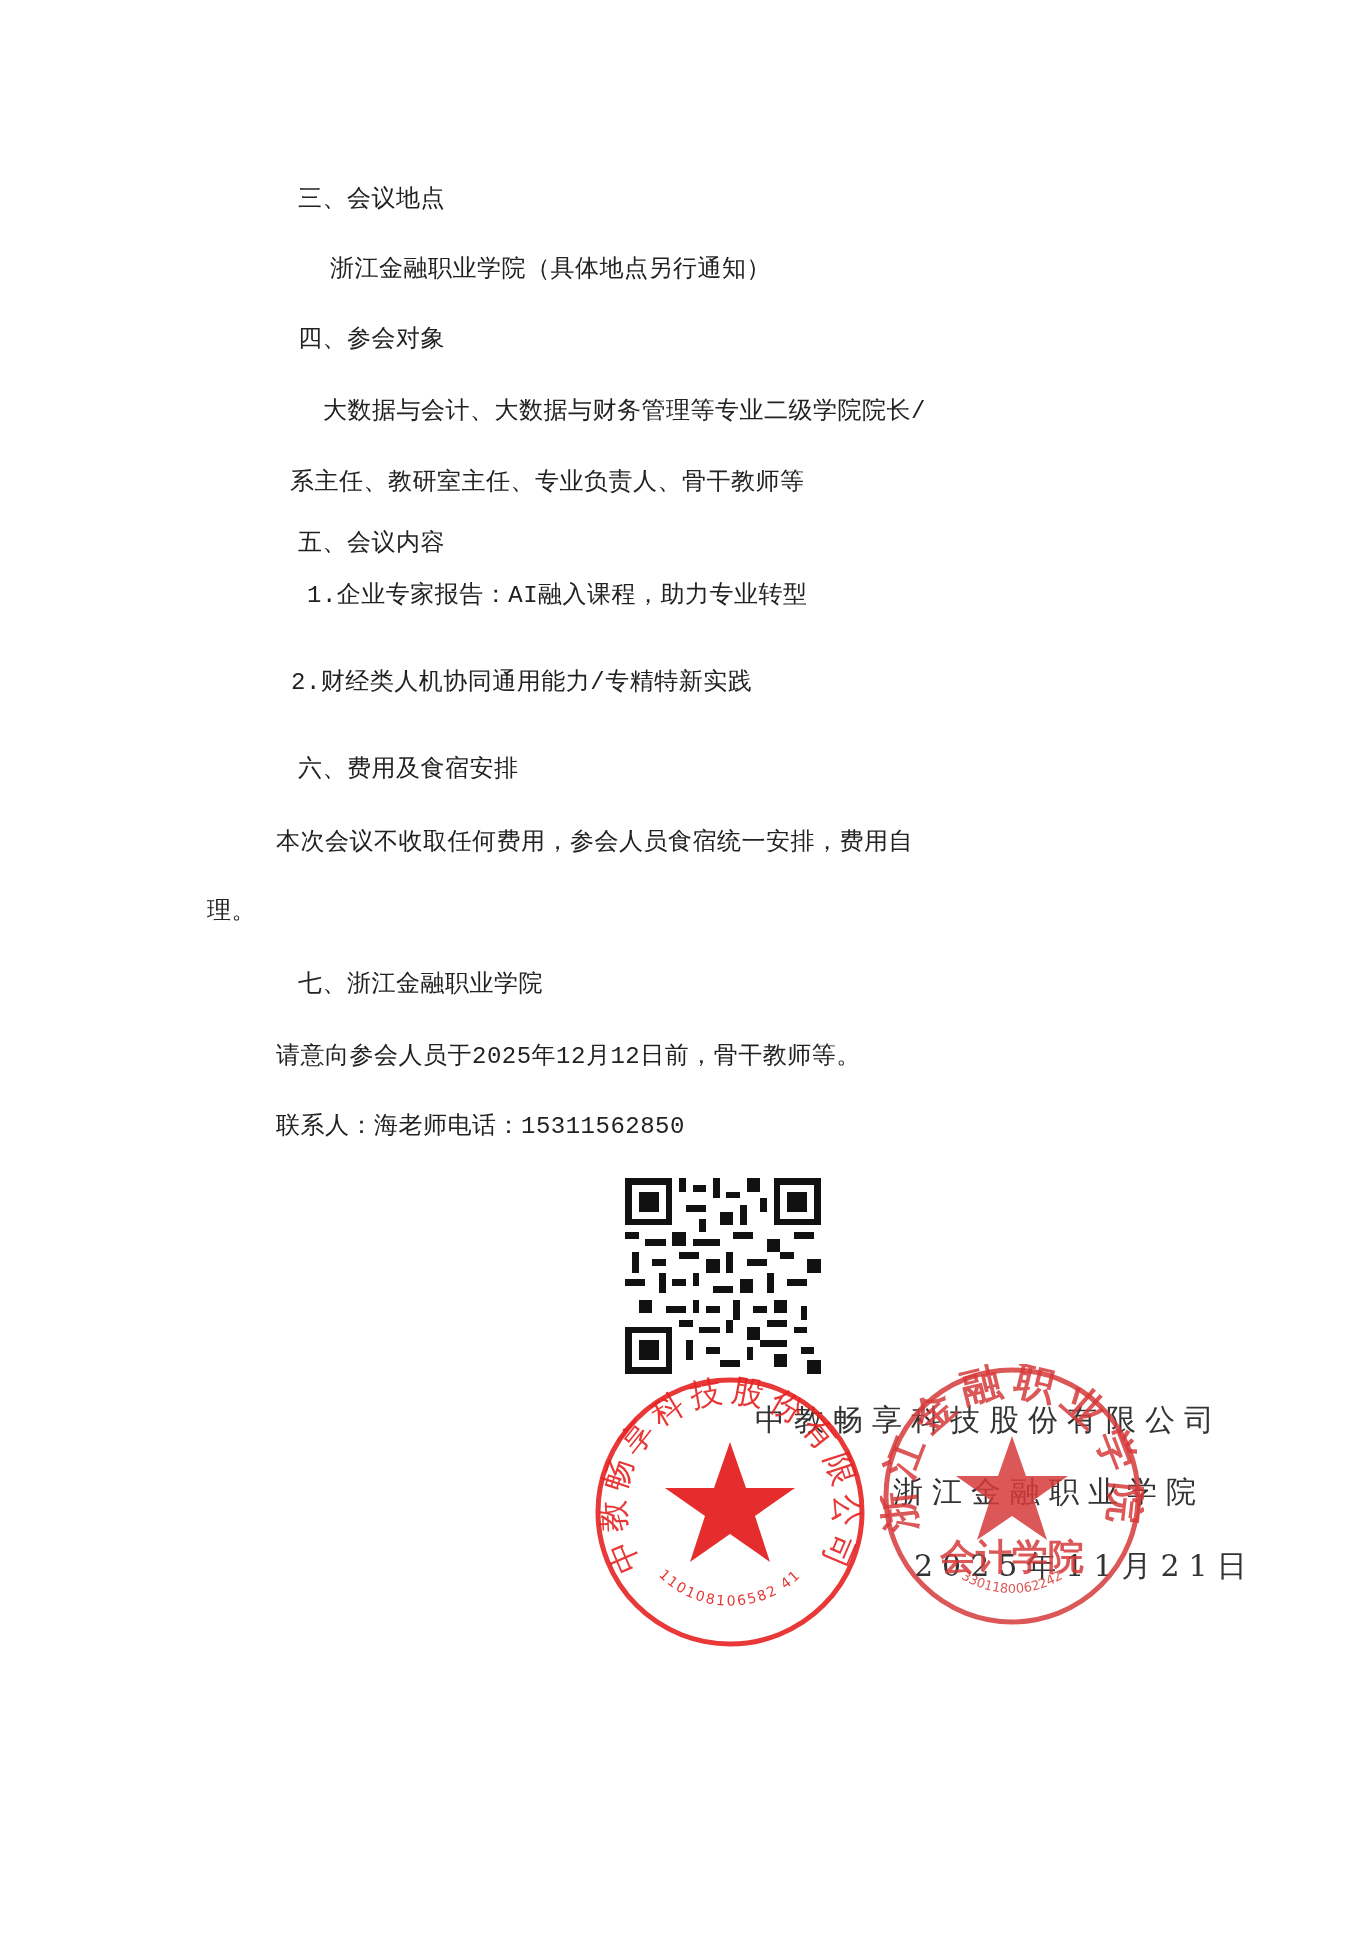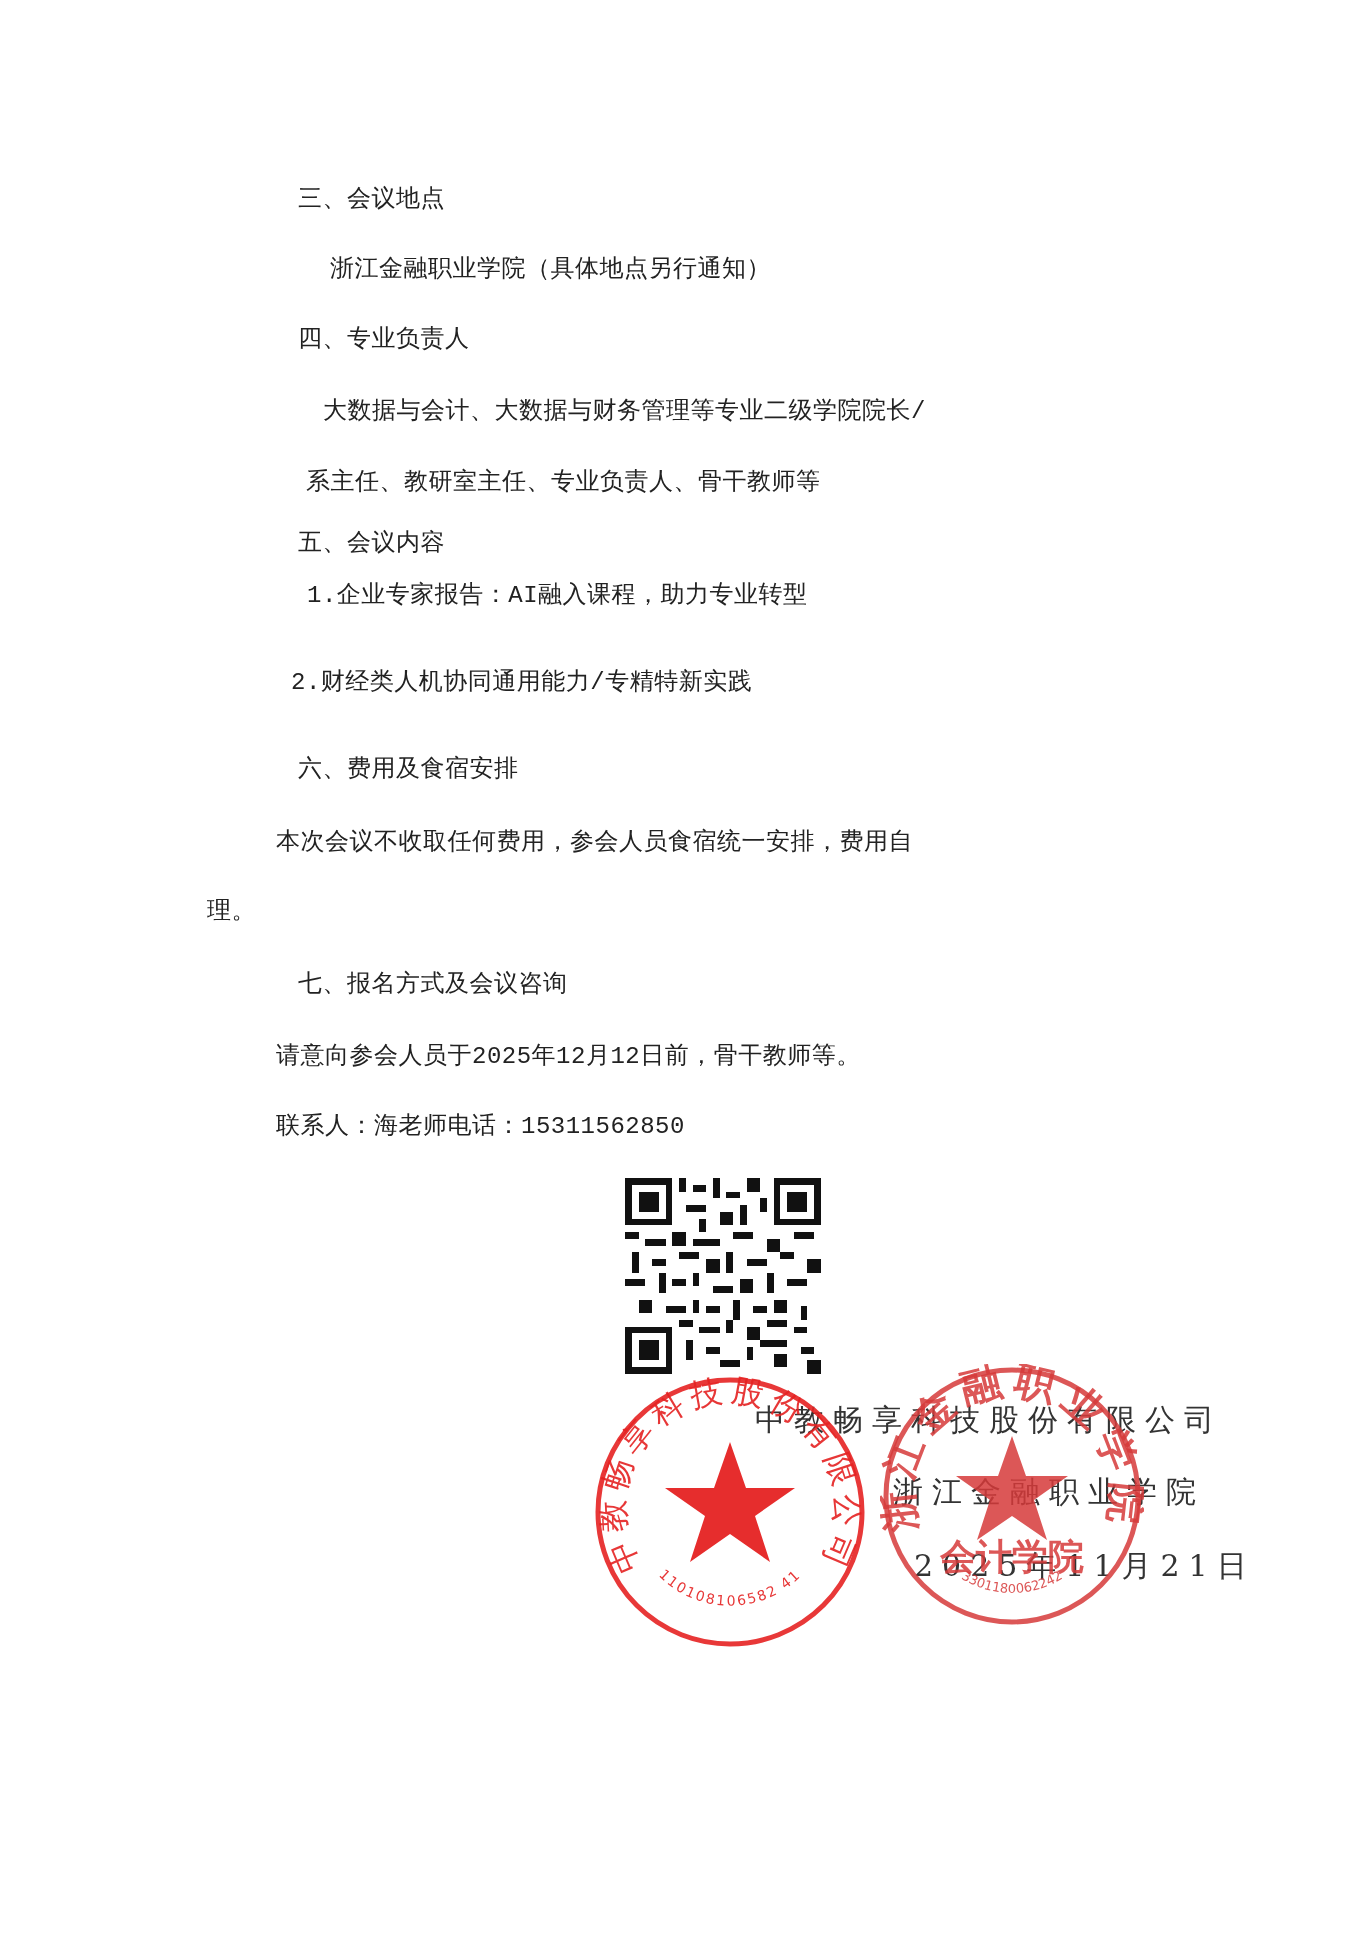--- a/index.html
+++ b/index.html
@@ -10,30 +10,30 @@
          color:#333; letter-spacing:9px; white-space:nowrap; line-height:36px; z-index:2; }
   .qr { position:absolute; left:625px; top:1178px; width:196px; height:196px; }
   .stamp { position:absolute; z-index:3; pointer-events:none; }
 </style>
 </head>
 <body>
 
 <div>
   <div class="line" style="left:298px;top:180px;">三、会议地点</div>
   <div class="line" style="left:330px;top:250px;">浙江金融职业学院（具体地点另行通知）</div>
-  <div class="line" style="left:298px;top:320px;">四、专业负责人</div>
+  <div class="line" style="left:298px;top:320px;">四、参会对象</div>
   <div class="line" style="left:323px;top:392px;">大数据与会计、大数据与财务管理等专业二级学院院长/</div>
-  <div class="line" style="left:290px;top:463px;margin-left:16px;">系主任、教研室主任、专业负责人、骨干教师等</div>
+  <div class="line" style="left:290px;top:463px;">系主任、教研室主任、专业负责人、骨干教师等</div>
   <div class="line" style="left:298px;top:524px;">五、会议内容</div>
   <div class="line" style="left:307px;top:576px;">1.企业专家报告：AI融入课程，助力专业转型</div>
   <div class="line" style="left:291px;top:663px;">2.财经类人机协同通用能力/专精特新实践</div>
   <div class="line" style="left:298px;top:750px;">六、费用及食宿安排</div>
   <div class="line" style="left:276px;top:823px;">本次会议不收取任何费用，参会人员食宿统一安排，费用自</div>
   <div class="line" style="left:207px;top:892px;">理。</div>
-  <div class="line" style="left:298px;top:965px;">七、报名方式及会议咨询</div>
+  <div class="line" style="left:298px;top:965px;">七、浙江金融职业学院</div>
   <div class="line" style="left:276px;top:1037px;">请意向参会人员于2025年12月12日前，骨干教师等。</div>
   <div class="line" style="left:276px;top:1107px;">联系人：海老师电话：15311562850</div>
 
   <svg class="qr" viewBox="0 0 29 29" shape-rendering="crispEdges">
     <rect width="29" height="29" fill="#fff"></rect>
     <g fill="#111">
       <rect x="0" y="0" width="7" height="7"></rect>
         <rect x="1" y="1" width="5" height="5" fill="#fff"></rect>
         <rect x="2" y="2" width="3" height="3"></rect>
       <rect x="22" y="0" width="7" height="7"></rect>

